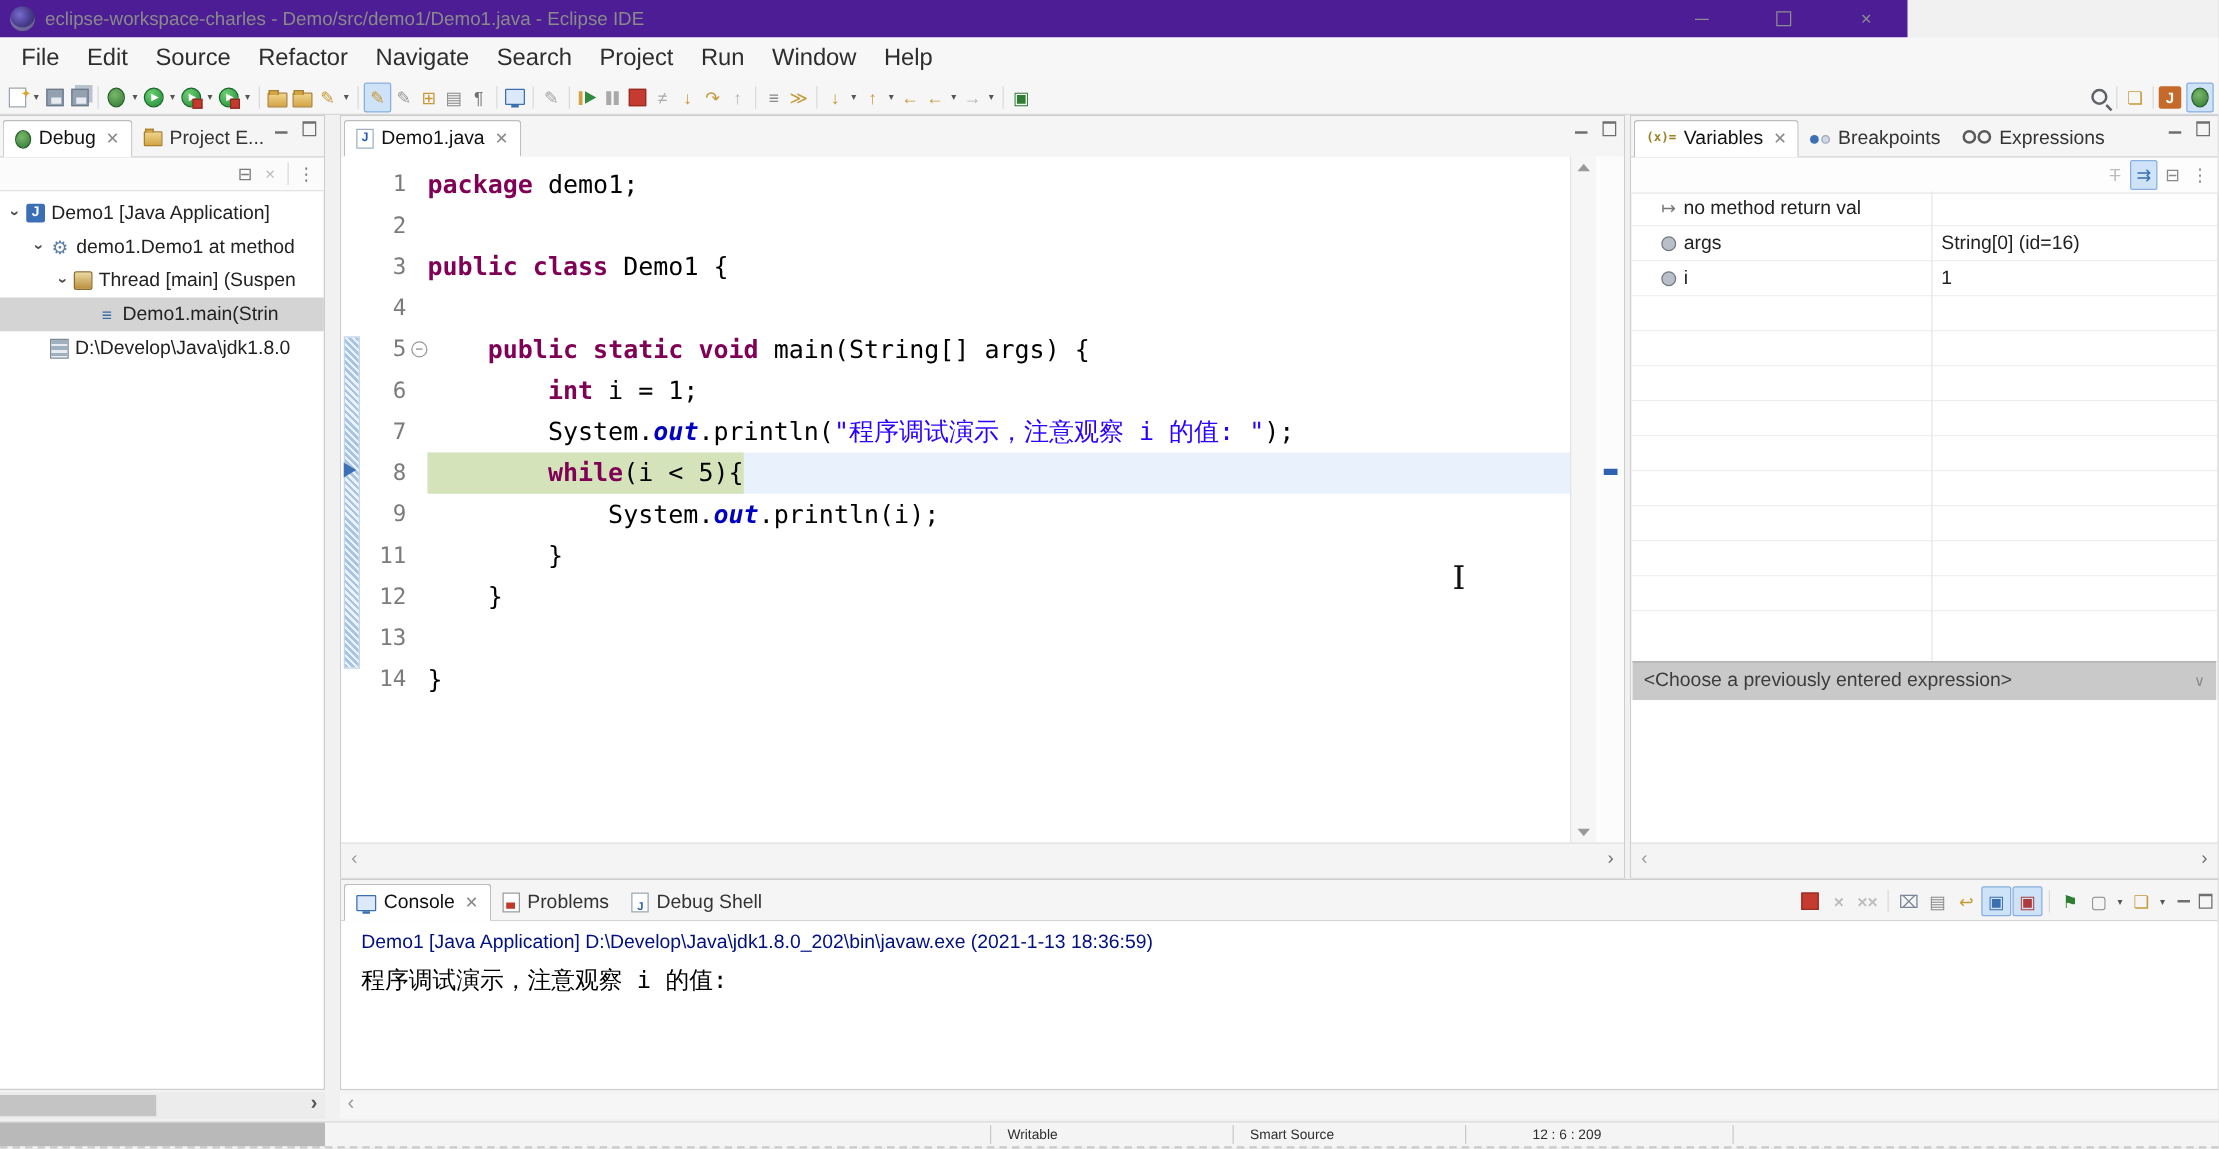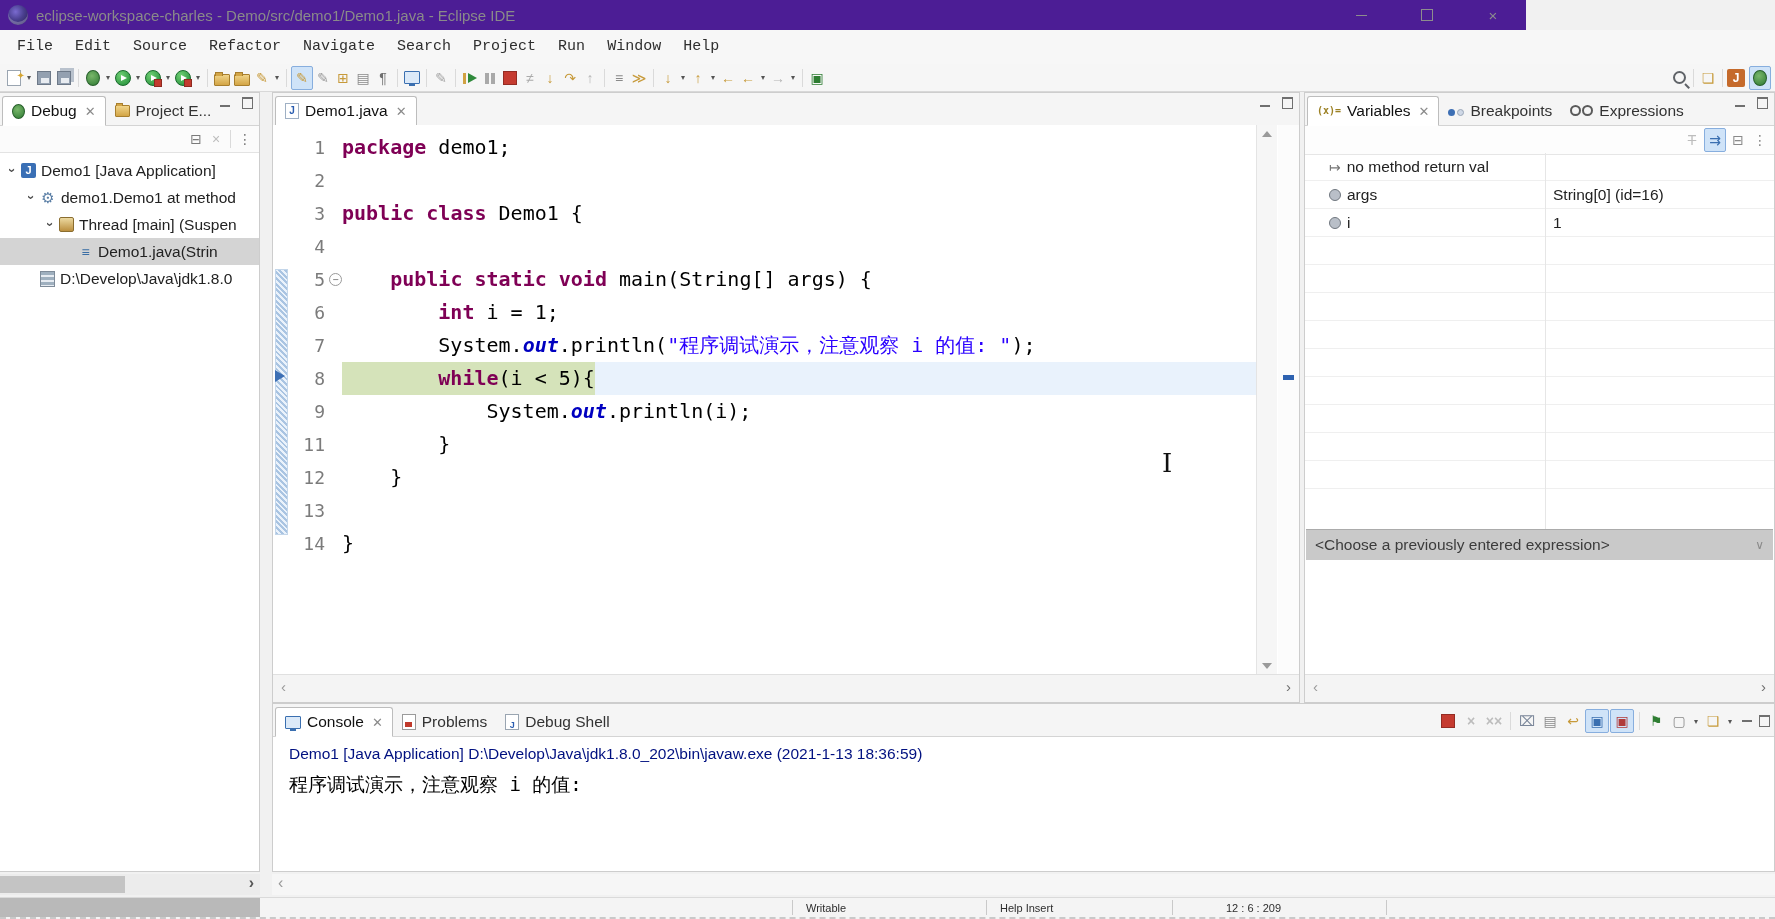--- a/index.html
+++ b/index.html
@@ -14,21 +14,21 @@
             box-shadow:inset 0 -3px 0 rgba(255,255,255,.25);}
   .title-text{font-size:15px;color:#8a8a8a;}
   .win-controls{position:absolute;right:0;top:0;height:30px;display:flex;}
   .wc{width:66px;height:30px;display:flex;align-items:center;justify-content:center;
       color:#8d8d8d;font-size:15px;}
   .wc .bar{width:11px;height:1px;background:#8d8d8d;display:block;}
   .wc .sq{width:10px;height:10px;border:1px solid #8d8d8d;display:block;}
   
   .menubar{position:absolute;left:0;top:30px;width:1775px;height:34px;background:#f7f7f7;
            display:flex;align-items:center;padding-left:6px;box-sizing:border-box;}
-  .menu-item{font-size:15px;color:#2e2e2e;padding:0 11px;line-height:34px;font-family:Liberation Mono, monospace;}
+  .menu-item{font-size:19px;color:#2e2e2e;padding:0 11px;line-height:34px;}
   
   .toolbar{position:absolute;left:0;top:64px;width:1775px;height:28px;background:#f6f6f6;
            border-bottom:1px solid #d8d8d8;display:flex;align-items:center;padding-left:4px;
            box-sizing:border-box;}
   .tb-right{position:absolute;right:4px;top:0;height:27px;display:flex;align-items:center;}
   .gi{display:inline-flex;align-items:center;justify-content:center;width:20px;height:22px;
       font-size:14px;line-height:22px;}
   .dd{font-size:8px;color:#555;width:10px;text-align:center;}
   .sep{width:1px;height:18px;background:#dadada;margin:0 4px;}
   .icn{display:inline-block;position:relative;width:16px;height:16px;}
@@ -356,21 +356,21 @@
           <span class="tlabel">demo1.Demo1 at method</span>
         </div>
         <div class="trow" style="padding-left: 42px;">
           <span class="tw open">›</span>
           <span class="ti ti-thread"></span>
           <span class="tlabel">Thread [main] (Suspen</span>
         </div>
         <div class="trow sel" style="padding-left: 61px;">
           <span class="tw"></span>
           <span class="ti ti-stack-frame">≡</span>
-          <span class="tlabel">Demo1.java(Strin</span>
+          <span class="tlabel">Demo1.main(Strin</span>
         </div>
         <div class="trow" style="padding-left: 23px;">
           <span class="tw"></span>
           <span class="ti ti-jre"></span>
           <span class="tlabel">D:\Develop\Java\jdk1.8.0</span>
         </div>
       </div>
   </div>
 
   <div class="sash" style="left:260px;top:92px;width:12px;height:780px;"></div>
@@ -596,19 +596,19 @@
     <div class="cs-scrolltrack">
       <span class="cs-arrow">‹</span>
     </div>
   </div>
 
   <div class="statusbar">
     <span class="sb-gray"></span>
     <span class="sb-div" style="left:792px;"></span>
     <span class="sb-item" style="left:806px;">Writable</span>
     <span class="sb-div" style="left:986px;"></span>
-    <span class="sb-item" style="left:1000px;">Help Insert</span>
+    <span class="sb-item" style="left:1000px;">Smart Source</span>
     <span class="sb-div" style="left:1172px;"></span>
     <span class="sb-item" style="left:1226px;">12 : 6 : 209</span>
     <span class="sb-div" style="left:1386px;"></span>
   </div>
 
 </div>
 
 </body></html>

